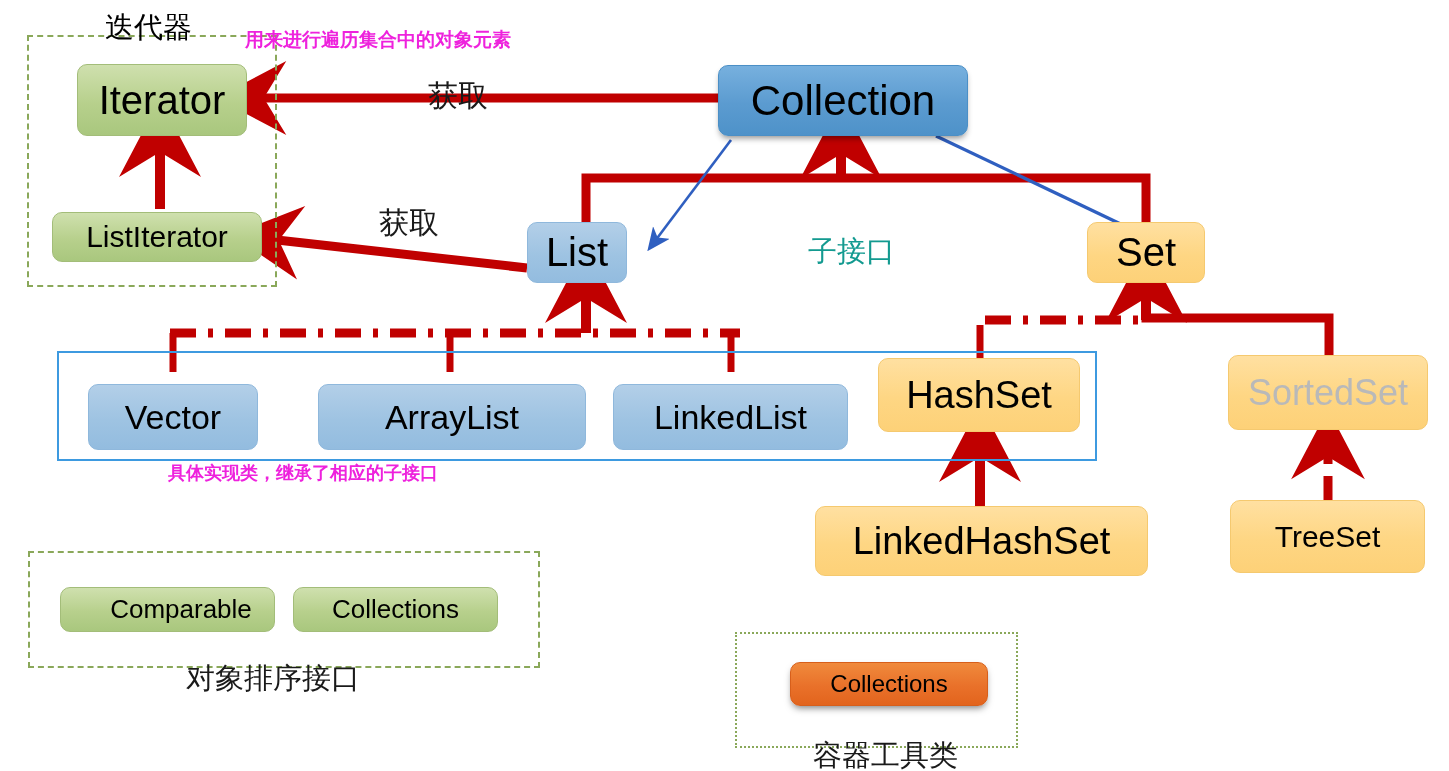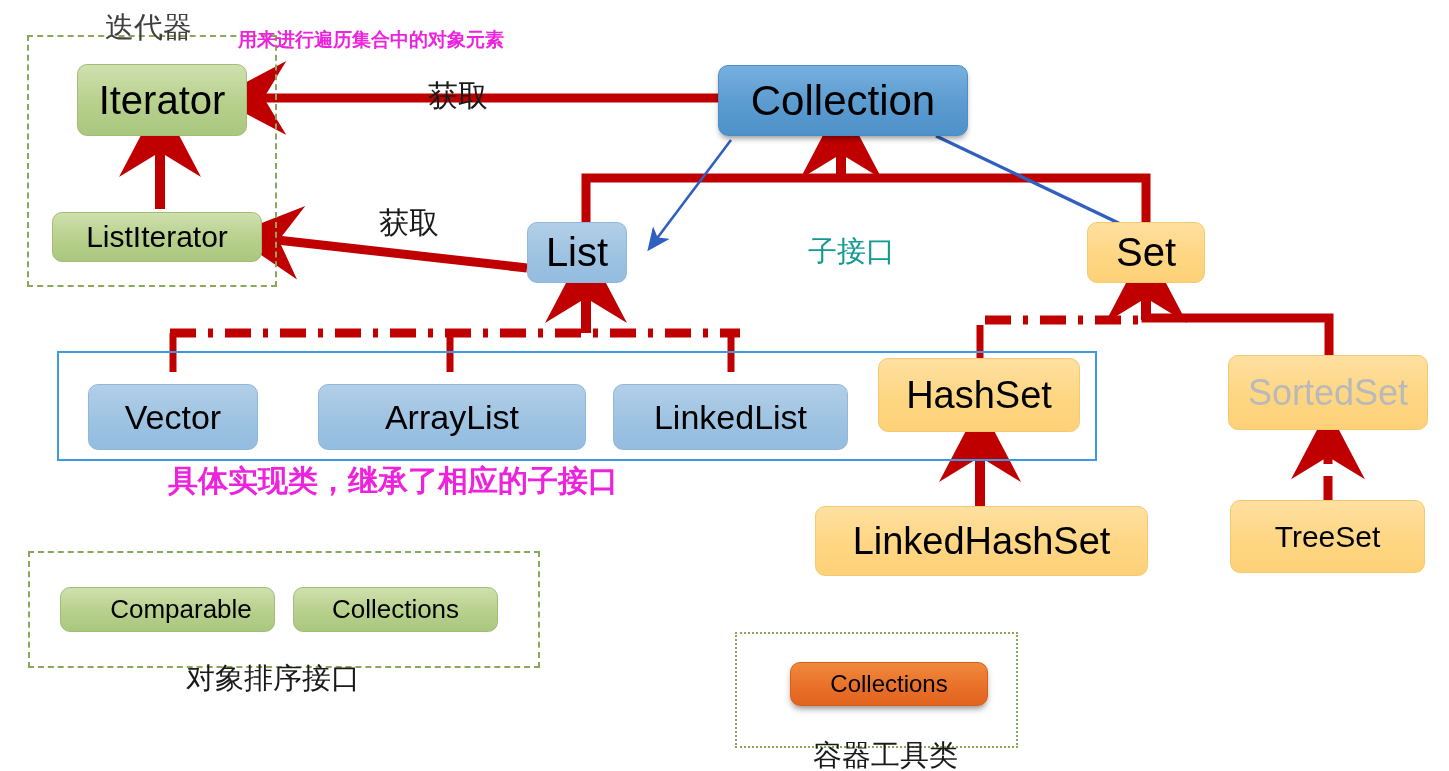--- a/index.html
+++ b/index.html
@@ -22,21 +22,21 @@
   .orange{background:linear-gradient(180deg,#f08a3c 0%,#e9712a 55%,#e2641d 100%);
           border:1px solid #d75f1b;box-shadow:0 4px 7px -2px rgba(0,0,0,.5);}
   .ghost{color:#b9b9b9;}
 
   .grpbox{position:absolute;box-sizing:border-box;z-index:1;background:transparent;}
   .dash-green{border:2px dashed #8aa85a;}
   .dot-green{border:2px dotted #8aa85a;}
   .solid-blue{border:2px solid #3d9ae0;}
 
   .cap{position:absolute;white-space:nowrap;z-index:6;}
-  .cap-dark{color:#404040;font-family:"Liberation Serif","DejaVu Serif",serif;}
+  .cap-dark{color:#000000;font-family:"Liberation Serif","DejaVu Serif",serif;}
   .cap-magenta{color:#ee22dd;font-weight:bold;}
   .cap-teal{color:#139a90;}
   .cap-serif{font-family:"Liberation Serif","DejaVu Serif",serif;color:#1a1a1a;}
 </style>
 </head>
 <body>
 
 <div id="stage">
 
   <div class="grpbox dash-green" style="left:27px;top:35px;width:250px;height:252px;"></div>
@@ -112,27 +112,27 @@
   <div class="node amber" style="left:1230px;top:500px;width:195px;height:73px;font-size:30px;">TreeSet</div>
 
   <div class="node green" style="left:60px;top:587px;width:215px;height:45px;font-size:26px;padding-left:27px;">Comparable</div>
 
   <div class="node green" style="left:293px;top:587px;width:205px;height:45px;font-size:26px;">Collections</div>
 
   <div class="node orange" style="left:790px;top:662px;width:198px;height:44px;font-size:24px;">Collections</div>
 
   <div class="cap cap-dark" style="left:105px;top:8px;font-size:29px;">迭代器</div>
 
-  <div class="cap cap-magenta" style="left:238px;top:27px;font-size:19px;">用来进行遍历集合中的对象元素</div>
+  <div class="cap cap-magenta" style="left:245px;top:27px;font-size:19px;">用来进行遍历集合中的对象元素</div>
 
   <div class="cap cap-serif" style="left:428px;top:76px;font-size:30px;">获取</div>
 
   <div class="cap cap-serif" style="left:379px;top:203px;font-size:30px;">获取</div>
 
   <div class="cap cap-teal" style="left:808px;top:232px;font-size:29px;">子接口</div>
 
-  <div class="cap cap-magenta" style="left:168px;top:461px;font-size:30px;text-align:right;">具体实现类，继承了相应的子接口</div>
+  <div class="cap cap-magenta" style="left:168px;top:461px;font-size:18px;text-align:right;">具体实现类，继承了相应的子接口</div>
 
   <div class="cap cap-serif" style="left:186px;top:659px;font-size:29px;">对象排序接口</div>
 
   <div class="cap cap-serif" style="left:813px;top:736px;font-size:29px;">容器工具类</div>
 
 </div>
 
 </body></html>

